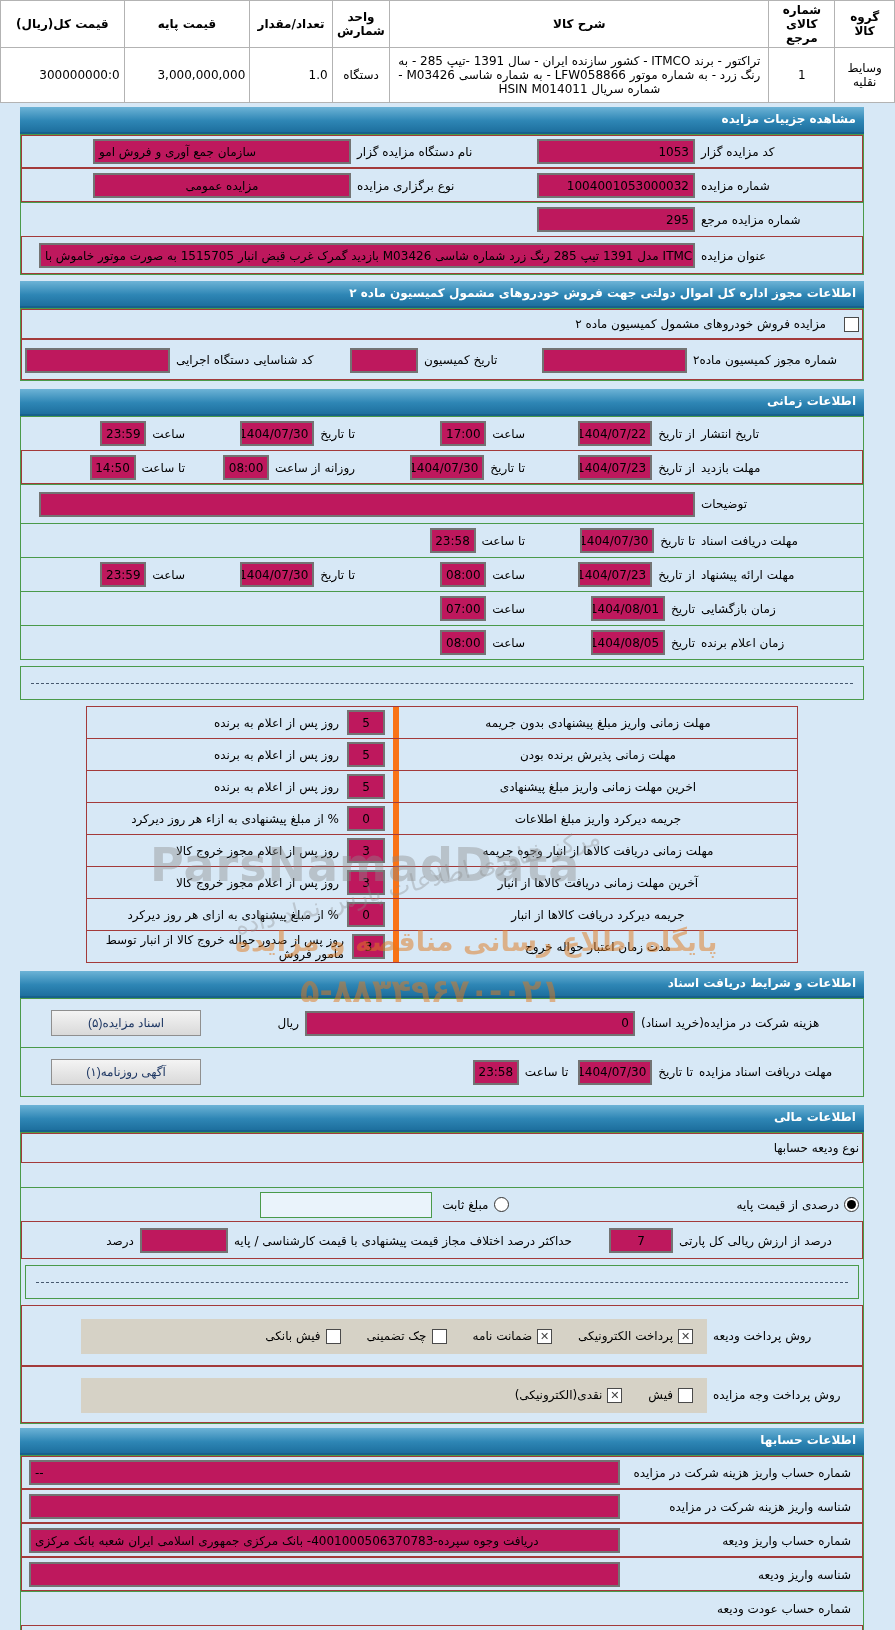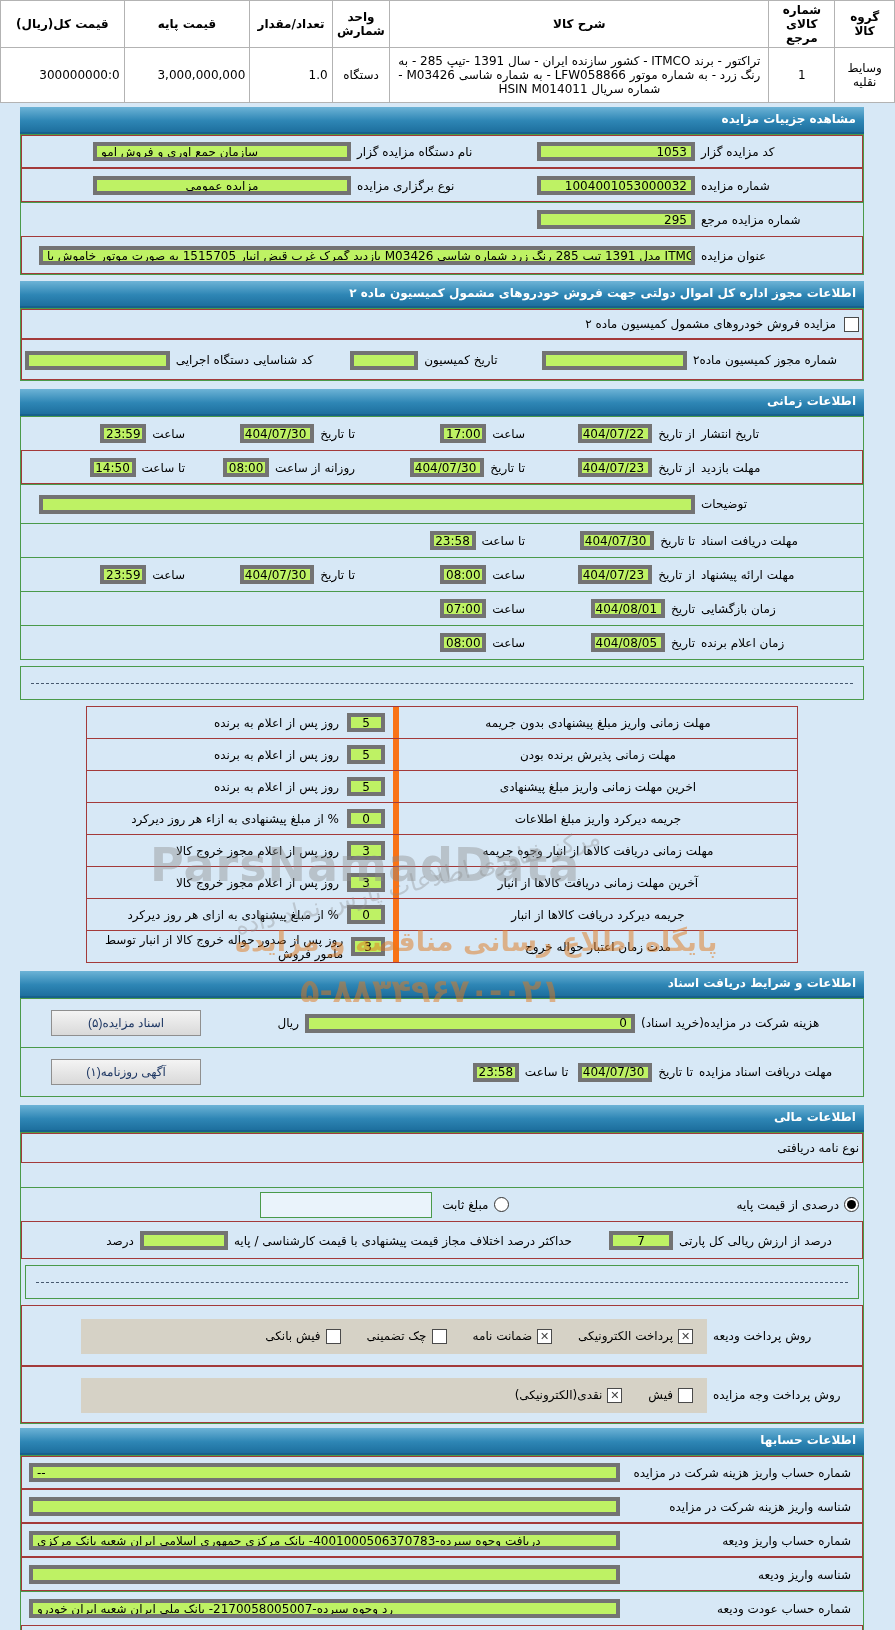--- a/index.html
+++ b/index.html
@@ -22,21 +22,21 @@
   .mt4{margin-top:4px}.mt6{margin-top:6px}.mt8{margin-top:8px}
 
   .sect{border:1px solid #4a9a4a;background:#d7e8f6}
   .row{display:flex;align-items:center;min-height:29px;padding:2px 4px;border-top:1px solid #4a9a4a}
   .row:first-child{border-top:none}
   .row.red{outline:1px solid #a33a3a;outline-offset:-1px}
 
   .lbl{flex:none;text-align:left;padding:0 8px 0 6px}
   .w150{width:150px}.w225{width:225px;text-align:right}
 
-  .ybox{background:#bef264;border:4px solid #737373;height:19px;box-sizing:border-box;
+  .ybox{background:#be185d;border:2px solid #737373;height:25px;box-sizing:border-box;
         display:flex;align-items:center;justify-content:flex-end;padding:0 4px;overflow:hidden;white-space:nowrap}
   .ybox.ltr{direction:ltr;justify-content:flex-end}
   .ybox.ctr{justify-content:center}
 
   .slot{width:152px;margin-left:18px;display:flex;align-items:center;flex:none}
   .slot .slbl{margin-left:6px;white-space:nowrap}
   .bx-date{width:74px}.bx-time{width:46px}.bx-sm{width:38px}
 
   .dashbox{border:1px solid #4a9a4a;height:32px;margin-top:6px;display:flex;align-items:center;padding:0 10px}
   .dash{flex:1;border-top:1px dashed #46586e;height:0}
@@ -139,21 +139,21 @@
       <div class="row red" style="min-height:33px">
         <div class="lbl w150">عنوان مزایده</div>
         <div class="ybox" style="flex:1;margin-left:14px">تراکتور ITMCO  مدل 1391 تیپ 285 رنگ زرد شماره شاسی M03426 بازدید گمرک غرب قبض انبار 1515705 به صورت موتور خاموش با</div>
       </div>
     </div>
 
     <div class="bar mt6">اطلاعات مجوز اداره کل اموال دولتی جهت فروش خودروهای مشمول کمیسیون ماده ۲</div>
     <div class="sect">
       <div class="row red" style="min-height:26px">
         <span class="cb"></span>
-        <span style="margin-right:8px">مزایده فروش خودروهای مشمول کمیسیون ماده ۲</span>
+        <span style="margin-right:18px">مزایده فروش خودروهای مشمول کمیسیون ماده ۲</span>
       </div>
       <div class="row red" style="min-height:36px">
         <div class="lbl" style="width:158px">شماره مجوز کمیسیون ماده۲</div>
         <div class="ybox" style="width:168px"></div>
         <div class="lbl" style="width:96px;margin-right:14px">تاریخ کمیسیون</div>
         <div class="ybox" style="width:78px"></div>
         <div class="lbl" style="width:152px;margin-right:14px">کد شناسایی دستگاه اجرایی</div>
         <div class="ybox" style="width:168px"></div>
       </div>
     </div>
@@ -342,21 +342,21 @@
         <span style="margin-right:10px">تا ساعت</span>
         <span class="ybox ltr ctr bx-time" style="margin-right:6px">23:58</span>
         <div style="flex:1"></div>
         <button class="btn" style="margin-left:26px">آگهی روزنامه(۱)</button>
       </div>
     </div>
 
     <div class="bar mt8">اطلاعات مالی</div>
     <div class="sect">
       <div class="row red" style="min-height:26px">
-        <div>نوع نامه دریافتی</div>
+        <div>نوع ودیعه حسابها</div>
       </div>
       <div class="row" style="min-height:20px;border-top:none"></div>
       <div class="row">
         <span class="rd on"></span>
         <span style="margin-right:5px">درصدی از قیمت پایه</span>
         <div style="width:228px"></div>
         <span class="rd"></span>
         <span style="margin-right:5px">مبلغ ثابت</span>
         <div style="width:170px;height:24px;border:1px solid #4a9a4a;background:#eaf3fb;margin-right:10px"></div>
       </div>
@@ -419,21 +419,20 @@
       <div class="row red">
         <div class="lbl w225">شماره حساب واریز ودیعه</div>
         <div class="ybox acc-val">دریافت وجوه سپرده-4001000506370783- بانک مرکزی جمهوری اسلامی ایران شعبه بانک مرکزی</div>
       </div>
       <div class="row red">
         <div class="lbl w225">شناسه واریز ودیعه</div>
         <div class="ybox acc-val"></div>
       </div>
       <div class="row">
         <div class="lbl w225">شماره حساب عودت ودیعه</div>
-        <div class="ybox acc-val">رد وجوه سپرده-2170058005007- بانک ملی ایران شعبه ایران خودرو</div>
       </div>
       <div class="row red">
         
         
       </div>
 
     </div>
 
   </div>
 </div>

